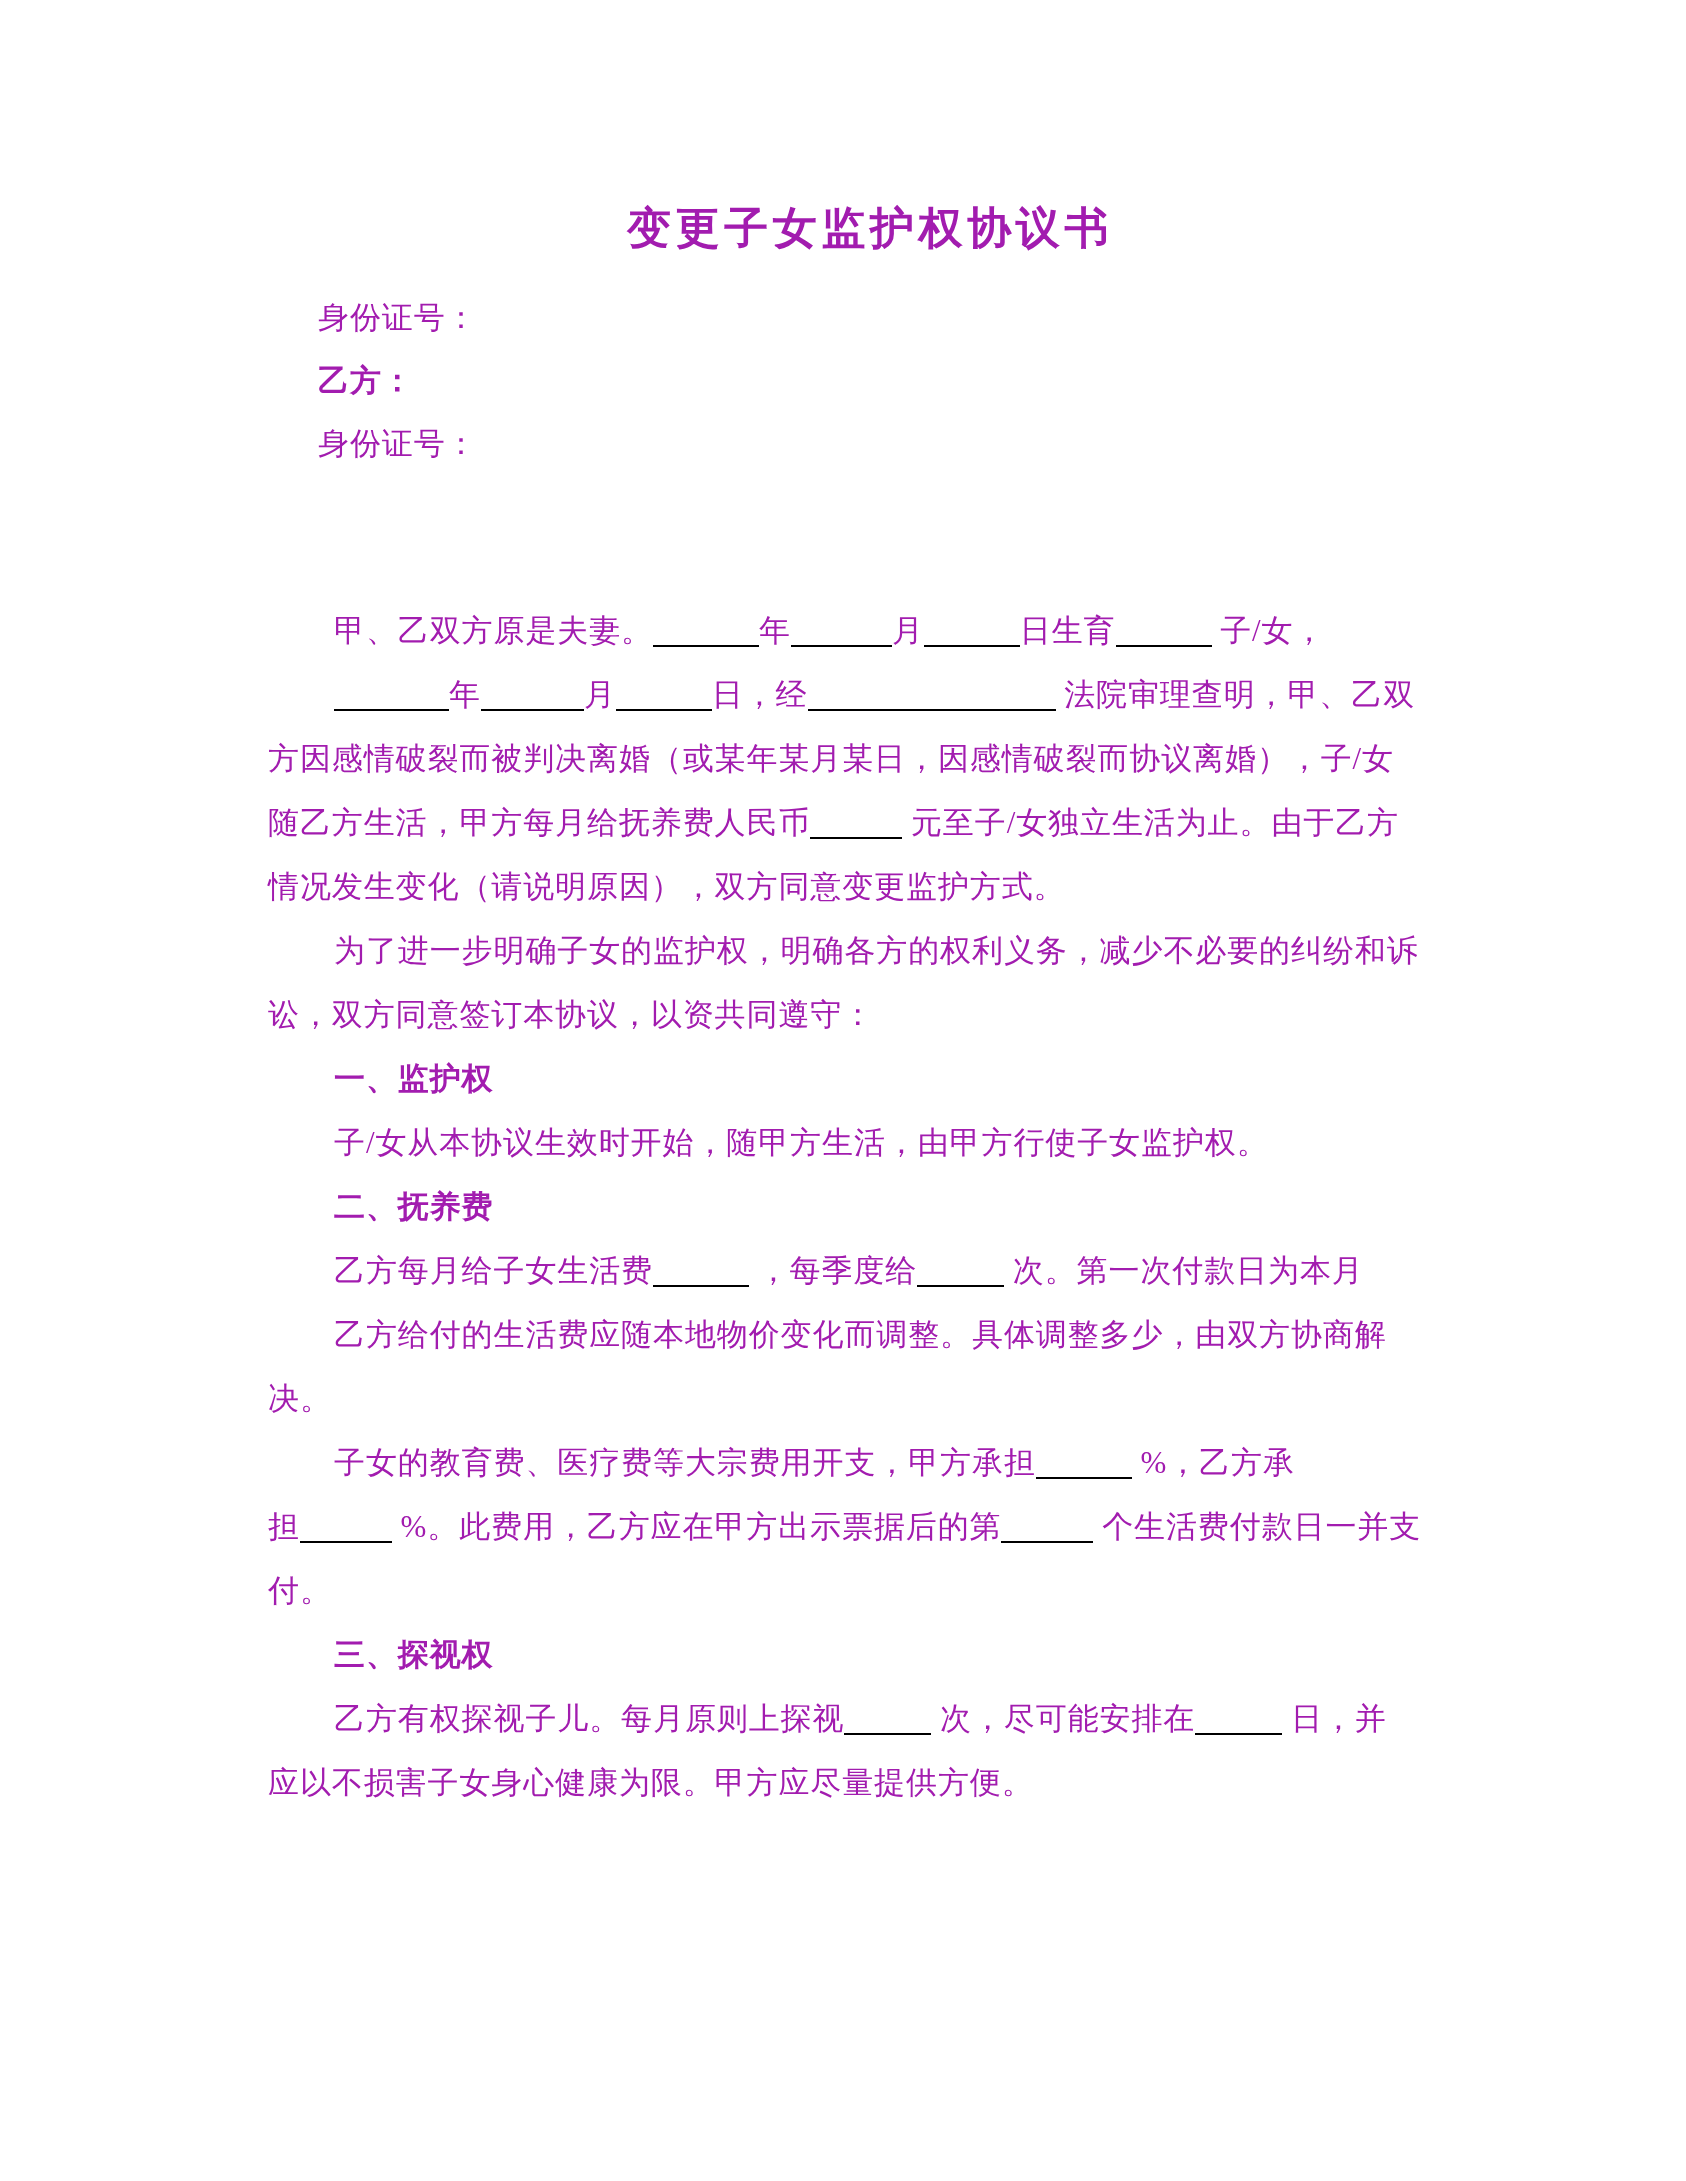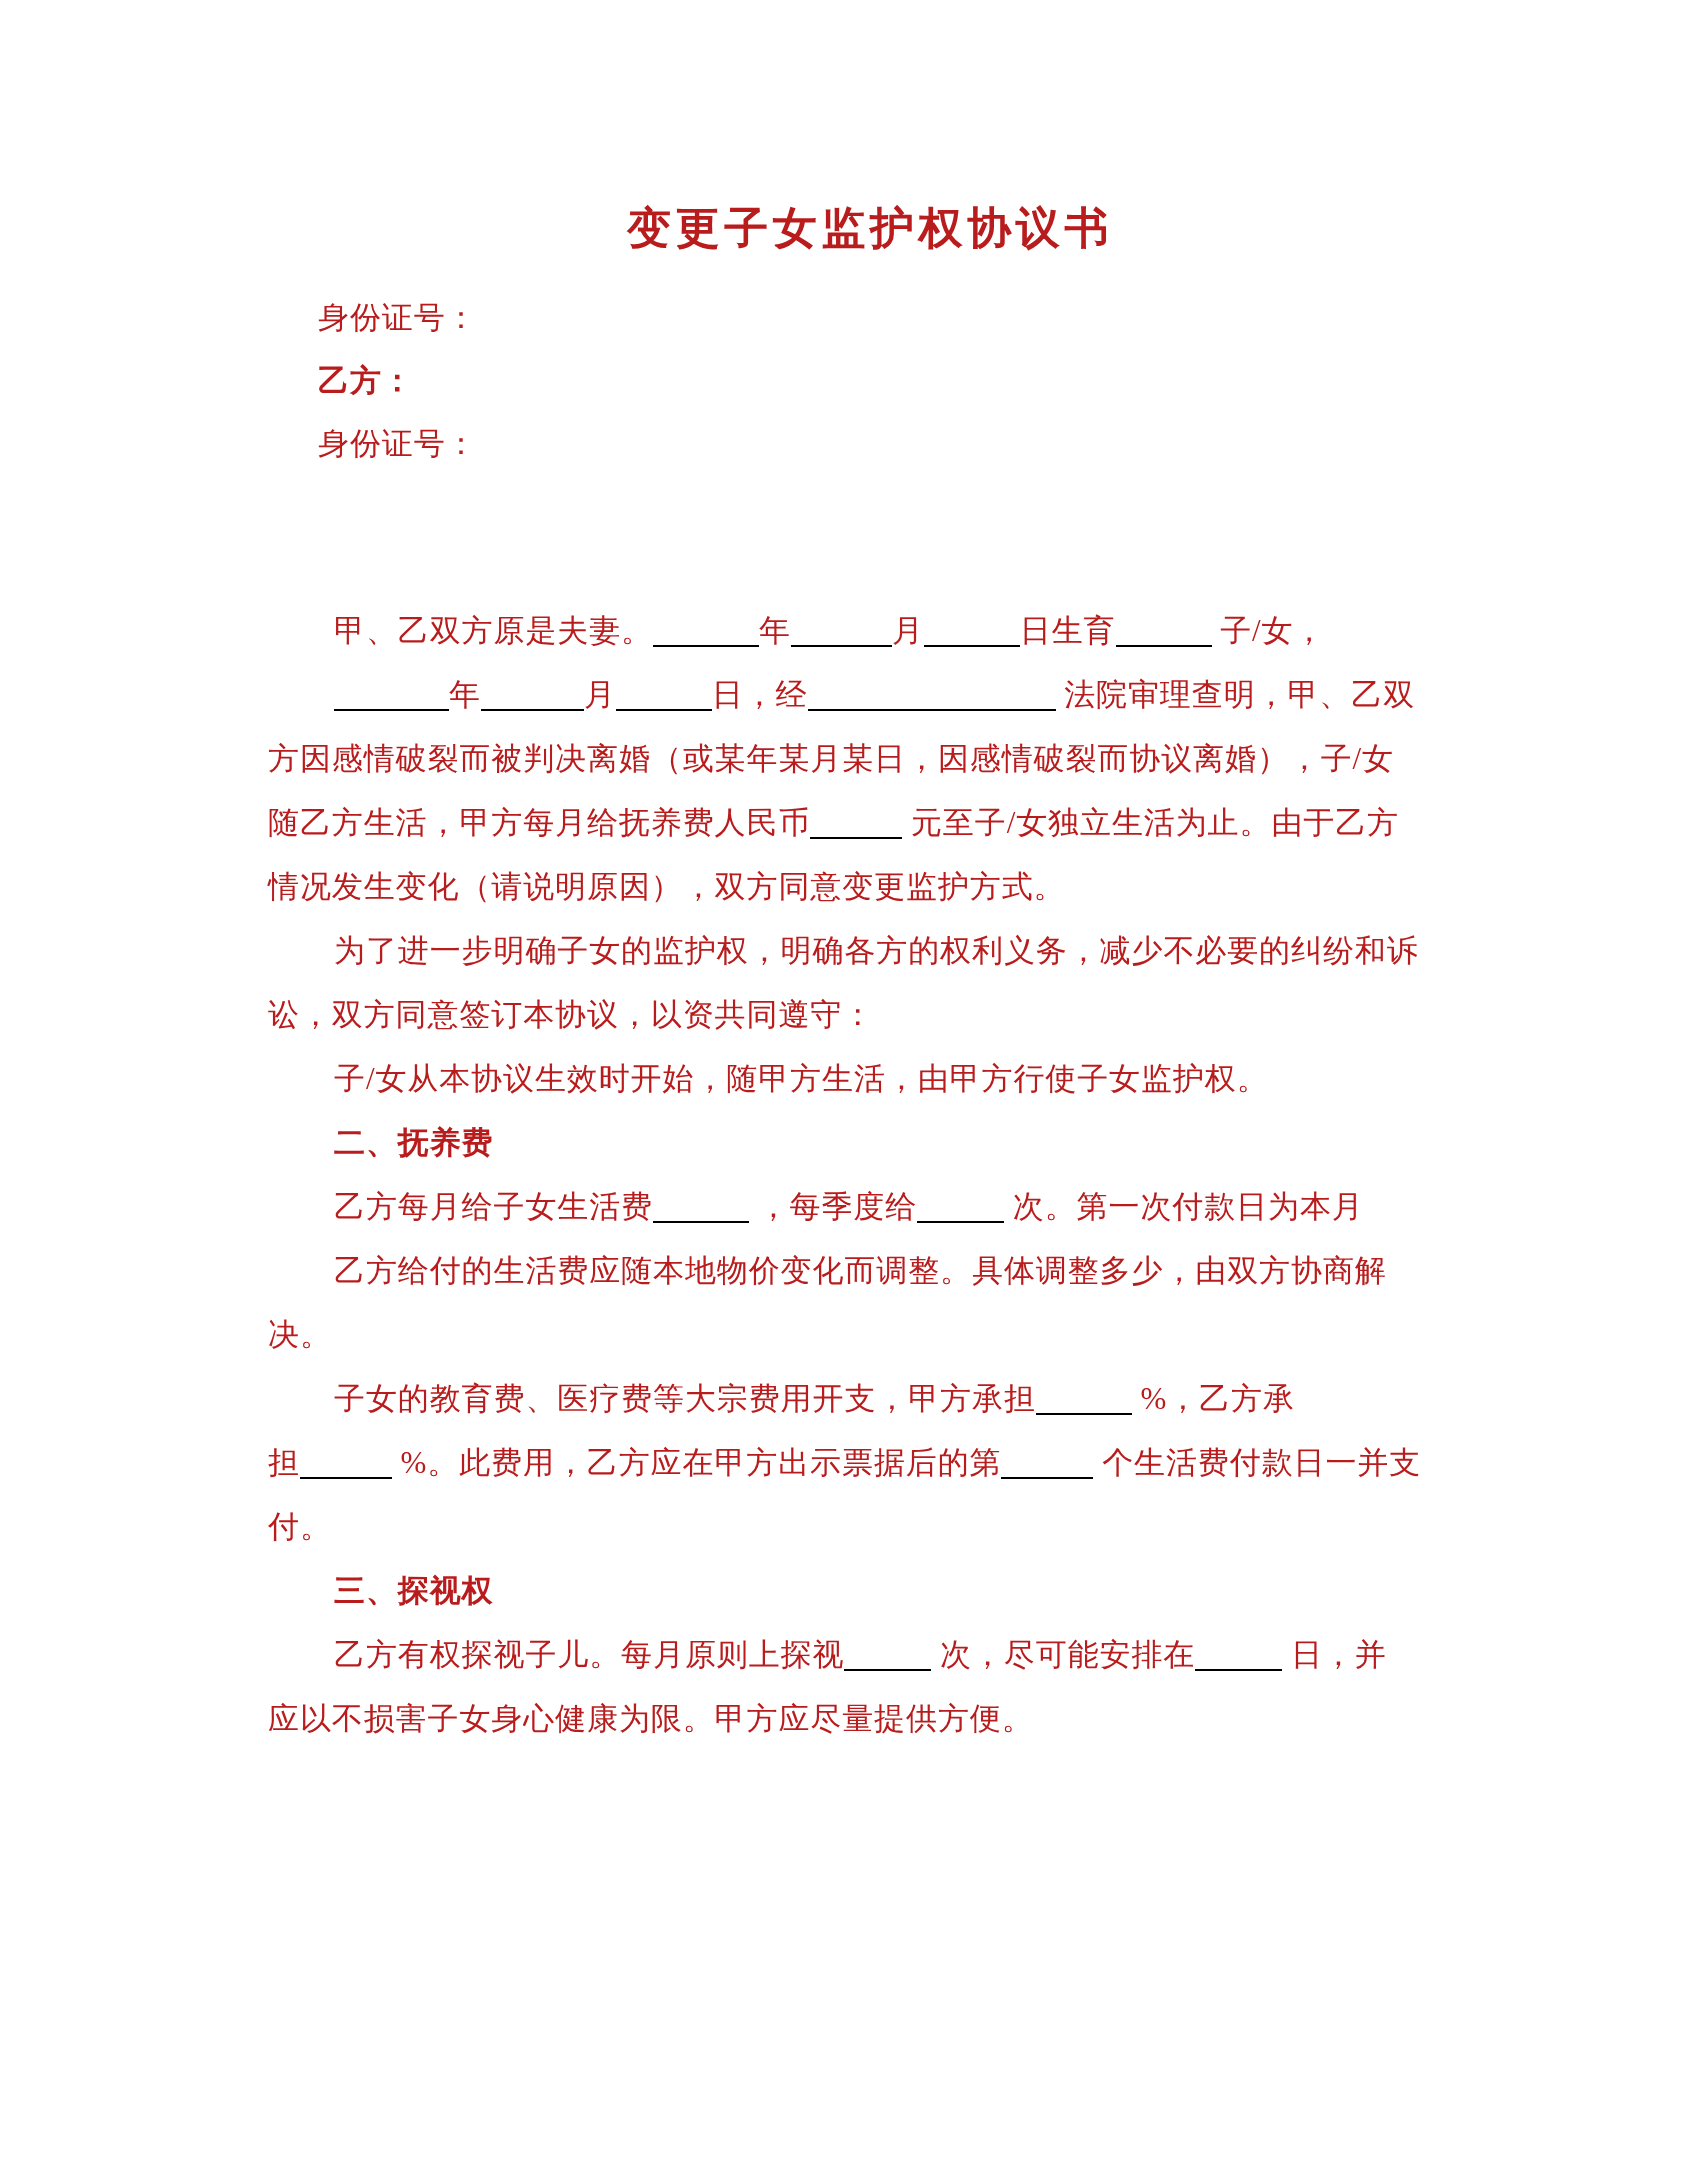--- a/index.html
+++ b/index.html
@@ -5,21 +5,21 @@
   html, body {
     margin: 0;
     padding: 0;
     background: #ffffff;
   }
   .page {
     position: relative;
     width: 1686px;
     height: 2182px;
     background: #ffffff;
-    color: #b91c1c;
+    color: #a21caf;
     font-family: "Liberation Serif", "DejaVu Serif", serif;
     overflow: hidden;
   }
   .doc-title {
     position: absolute;
     top: 193px;
     left: 319px;
     width: 1102px;
     height: 72px;
     line-height: 72px;
@@ -80,20 +80,21 @@
     </div>
 
   <div class="body-block">
       <div class="line indent"><span>甲、乙双方原是夫妻。</span><span class="blank" style="width: 106px;"></span><span>年</span><span class="blank" style="width: 101px;"></span><span>月</span><span class="blank" style="width: 96px;"></span><span>日生育</span><span class="blank" style="width: 96px;"></span><span> 子/女，</span></div>
       <div class="line indent"><span class="blank" style="width: 115px;"></span><span>年</span><span class="blank" style="width: 103px;"></span><span>月</span><span class="blank" style="width: 96px;"></span><span>日，经</span><span class="blank" style="width: 248px;"></span><span> 法院审理查明，甲、乙双</span></div>
       <div class="line"><span>方因感情破裂而被判决离婚（或某年某月某日，因感情破裂而协议离婚），子/女</span></div>
       <div class="line"><span>随乙方生活，甲方每月给抚养费人民币</span><span class="blank" style="width: 92px;"></span><span> 元至子/女独立生活为止。由于乙方</span></div>
       <div class="line"><span>情况发生变化（请说明原因），双方同意变更监护方式。</span></div>
       <div class="line indent"><span>为了进一步明确子女的监护权，明确各方的权利义务，减少不必要的纠纷和诉</span></div>
       <div class="line"><span>讼，双方同意签订本协议，以资共同遵守：</span></div>
+      <div class="line bold indent"><span>一、监护权</span></div>
       <div class="line indent"><span>子/女从本协议生效时开始，随甲方生活，由甲方行使子女监护权。</span></div>
       <div class="line bold indent"><span>二、抚养费</span></div>
       <div class="line indent"><span>乙方每月给子女生活费</span><span class="blank" style="width: 96px;"></span><span> ，每季度给</span><span class="blank" style="width: 87px;"></span><span> 次。第一次付款日为本月</span></div>
       <div class="line indent"><span>乙方给付的生活费应随本地物价变化而调整。具体调整多少，由双方协商解</span></div>
       <div class="line"><span>决。</span></div>
       <div class="line indent"><span>子女的教育费、医疗费等大宗费用开支，甲方承担</span><span class="blank" style="width: 96px;"></span><span> %，乙方承</span></div>
       <div class="line"><span>担</span><span class="blank" style="width: 92px;"></span><span> %。此费用，乙方应在甲方出示票据后的第</span><span class="blank" style="width: 92px;"></span><span> 个生活费付款日一并支</span></div>
       <div class="line"><span>付。</span></div>
       <div class="line bold indent"><span>三、探视权</span></div>
       <div class="line indent"><span>乙方有权探视子儿。每月原则上探视</span><span class="blank" style="width: 87px;"></span><span> 次，尽可能安排在</span><span class="blank" style="width: 87px;"></span><span> 日，并</span></div>

